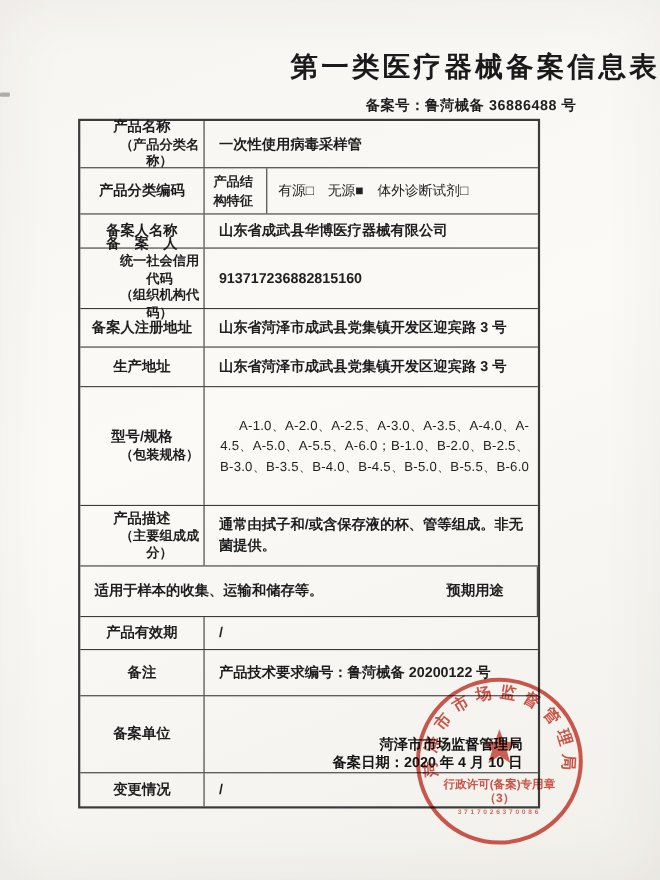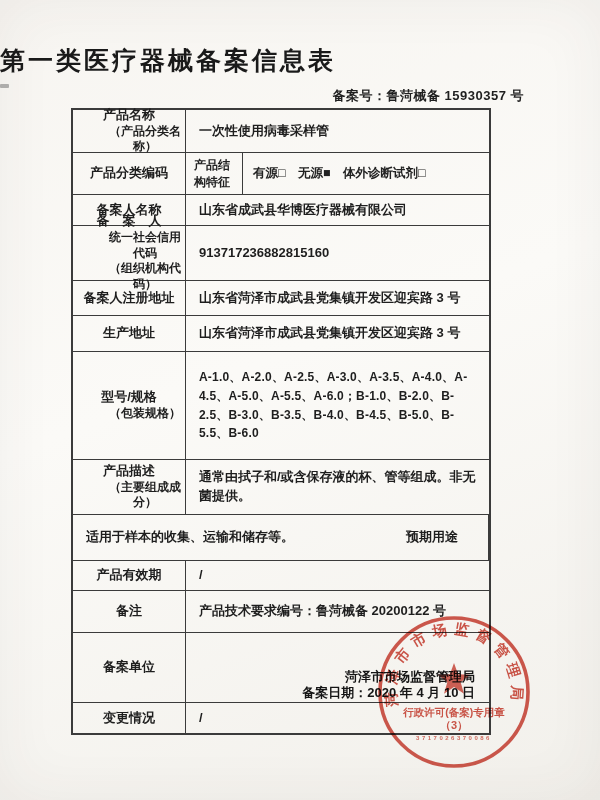--- a/index.html
+++ b/index.html
@@ -3,21 +3,21 @@
 <meta charset="utf-8">
 <style>
   html,body{margin:0;padding:0;background:#d8d6d2;}
   .page{
     position:relative;width:600px;height:800px;margin:0 auto;overflow:hidden;
     background:linear-gradient(160deg,#f7f5f1 0%,#fbfaf7 45%,#f2f0eb 100%);
     box-shadow:inset 0 0 60px rgba(60,55,45,.06);
     font-family:"Liberation Sans","DejaVu Sans",sans-serif;color:#222;
   }
   .doc-title{
-    position:absolute;top:44px;left:0;width:100%;text-align:left;
+    position:absolute;top:44px;left:0;width:100%;text-align:right;
     font-size:25px;font-weight:bold;letter-spacing:3px;color:#1a1a1a;
   }
   .record-no{
     position:absolute;top:87px;right:76px;font-size:13px;font-weight:600;
     letter-spacing:.5px;color:#1f1f1f;
   }
   .scan-mark{position:absolute;left:0;top:84px;width:9px;height:4px;background:#6a6a6a;opacity:.5;border-radius:1px;}
   .tbl{
     position:absolute;left:71px;top:108px;width:420px;box-sizing:border-box;
     border:2px solid #3b3b3b;
@@ -31,41 +31,41 @@
     padding:2px 3px;color:#1e1e1e;
   }
   .lbl .sm{font-size:12px;margin-left:32px;}
   .val{
     flex:1 1 auto;padding:3px 8px 3px 13px;font-size:13px;font-weight:600;
     line-height:1.45;color:#1e1e1e;position:relative;
   }
   .sub{border-right:1px solid #3b3b3b;}
   .code-cell{flex:0 0 98px;width:98px;padding:2px 4px 2px 8px;font-size:12.5px;font-weight:700;line-height:1.35;}
   .feat-cell{flex:0 0 57px;width:57px;padding:2px 8px;font-size:12px;font-weight:700;line-height:1.35;text-align:left;}
-  .opt-cell{flex:1 1 auto;padding:2px 4px 2px 10px;font-size:12.5px;font-weight:700;}
+  .opt-cell{flex:1 1 auto;padding:2px 4px 2px 10px;font-size:12.5px;font-weight:400;}
   .opt{margin-right:9px;white-space:nowrap;}
-  .models{font-size:12px;font-weight:700;line-height:1.55;letter-spacing:.2px;}
+  .models{font-size:12px;font-weight:400;line-height:1.55;letter-spacing:.2px;text-align:right;}
   .unit-text{
     position:absolute;right:14px;bottom:2px;text-align:right;
     font-size:13px;font-weight:700;line-height:15.5px;color:#151515;z-index:3;white-space:nowrap;
   }
   .stamp{
     position:absolute;left:372px;top:610px;width:164px;height:164px;z-index:4;
     mix-blend-mode:multiply;opacity:.92;pointer-events:none;
   }
 </style>
 </head>
 <body>
 
 <div class="page">
 
   <div class="scan-mark"></div>
 
   <div class="doc-title">第一类医疗器械备案信息表</div>
-  <div class="record-no">备案号：鲁菏械备 15930357 号</div>
+  <div class="record-no">备案号：鲁菏械备 36886488 号</div>
 
   <div class="tbl">
 
     <div class="row" style="height:43px">
       <div class="cell lbl">
         <div>产品名称</div>
         <div class="sm">（产品分类名称）</div>
       </div>
       <div class="cell val">一次性使用病毒采样管</div>
     </div>

